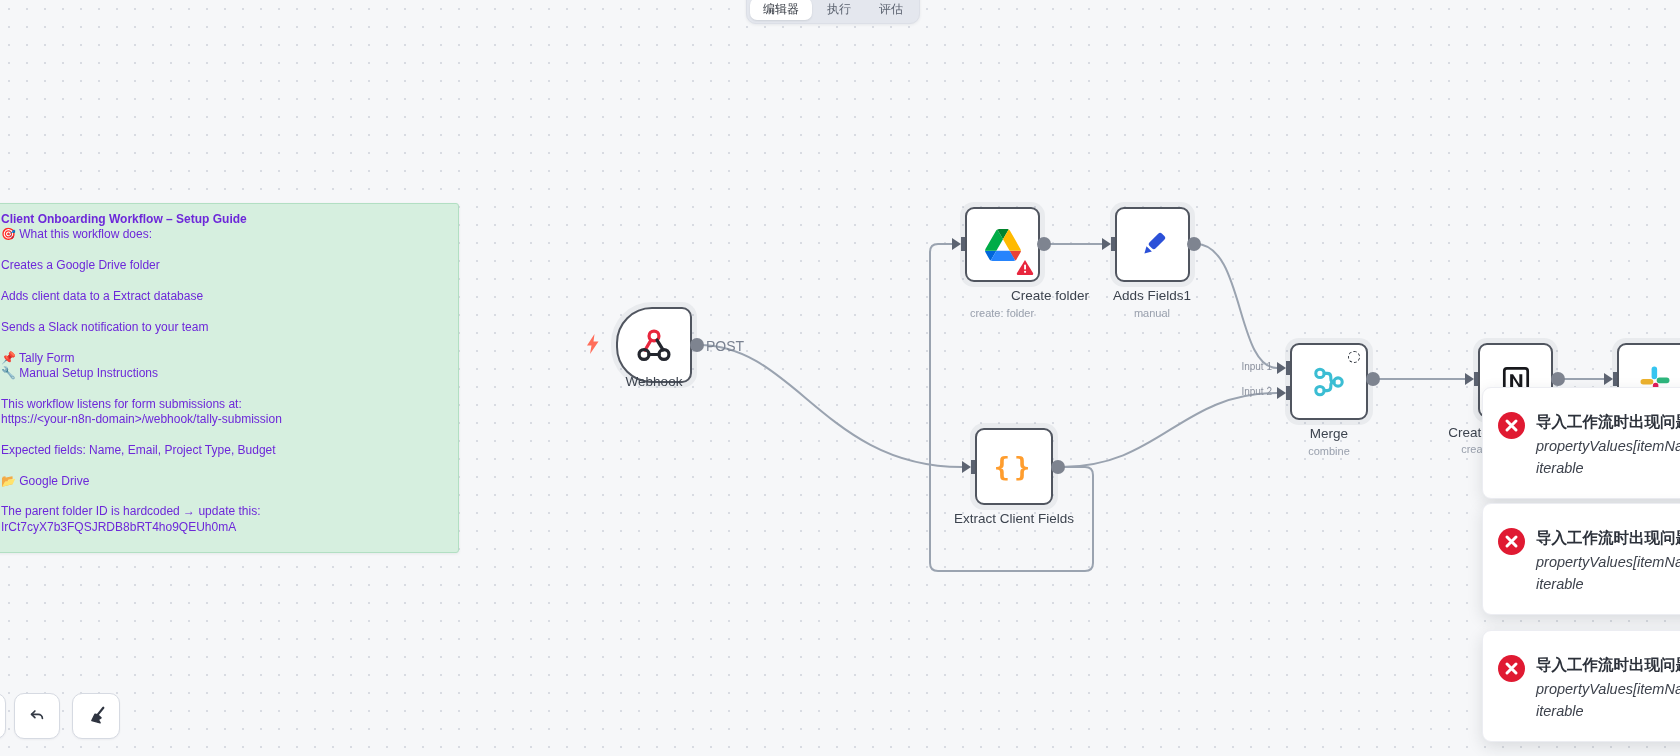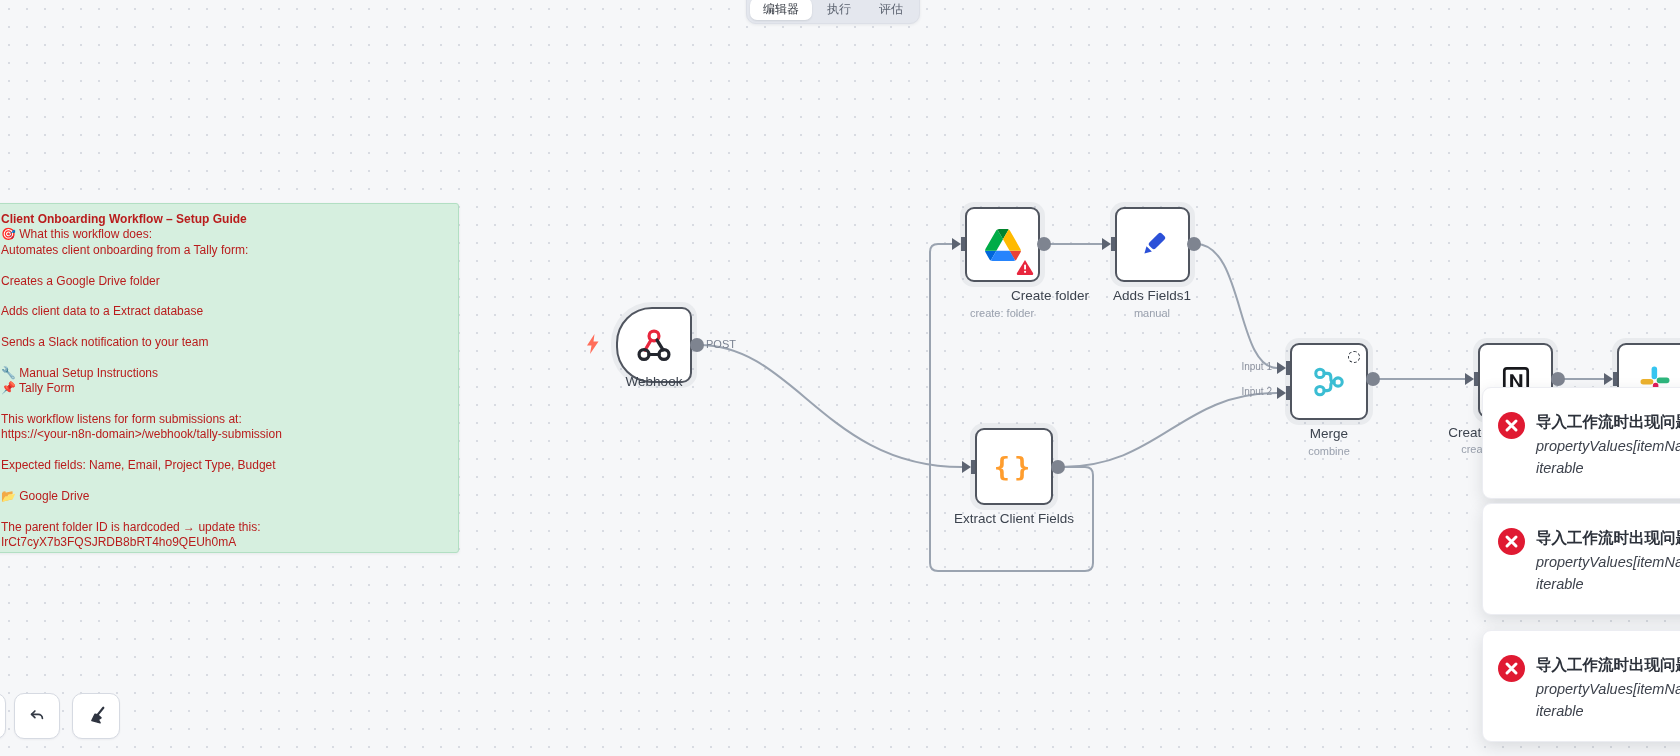--- a/index.html
+++ b/index.html
@@ -27,21 +27,21 @@
   }
   .tab.active{background:#ffffff;color:#2f343d;box-shadow:0 1px 2px rgba(40,46,60,.12);}
   
   .sticky{
     position:absolute;left:-14px;top:203px;width:473px;height:350px;
     background:#d6efdf;border:1px solid #b2dfc3;border-radius:3px;
     padding:8px 10px 0 14px;box-sizing:border-box;z-index:5;
     box-shadow:0 1px 3px rgba(40,70,50,.08);
   }
   .s-line{
-    height:15.4px;line-height:15.4px;font-size:12px;color:#b91c1c;
+    height:15.4px;line-height:15.4px;font-size:12px;color:#6d28d9;
     white-space:nowrap;overflow:visible;
   }
   .s-line.first{font-weight:700;}
   
   #wires{position:absolute;left:0;top:0;z-index:8;}
   #wires path.wire{stroke:#9aa3b0;stroke-width:2;fill:none;}
   #wires .arrow{fill:#5d6472;}
   #wires .slot{fill:#5d6472;}
   
   .node{
@@ -49,21 +49,21 @@
     border-radius:9px;box-sizing:border-box;z-index:10;
     box-shadow:0 0 0 5px rgba(74,82,100,.07);
     display:flex;align-items:center;justify-content:center;
   }
   .node.trigger{border-radius:36px 10px 10px 36px;}
   .port{
     position:absolute;width:14px;height:14px;border-radius:50%;
     background:#7e8490;z-index:11;
   }
   .port-label{
-    position:absolute;font-size:11px;color:#7a8291;z-index:11;white-space:nowrap;
+    position:absolute;font-size:14px;color:#7a8291;z-index:11;white-space:nowrap;
   }
   .input-label{
     position:absolute;font-size:10px;color:#8b919e;z-index:11;
     white-space:nowrap;text-align:left;transform:translateX(-100%);
   }
   .node-label{
     position:absolute;transform:translateX(-50%);font-size:13.5px;color:#3c434e;
     font-weight:500;white-space:nowrap;z-index:11;text-align:center;
   }
   .node-sub{
@@ -112,30 +112,29 @@
   }
 </style>
 </head>
 <body>
 
 <div id="canvas">
 
   <div class="sticky">
     <div class="s-line first">Client Onboarding Workflow – Setup Guide</div>
     <div class="s-line">🎯 What this workflow does:</div>
-    <div class="s-line">Automates client onboarding from a Tally form:</div>
     <div class="s-line"></div>
     <div class="s-line">Creates a Google Drive folder</div>
     <div class="s-line"></div>
     <div class="s-line">Adds client data to a Extract database</div>
     <div class="s-line"></div>
     <div class="s-line">Sends a Slack notification to your team</div>
     <div class="s-line"></div>
+    <div class="s-line">📌 Tally Form</div>
     <div class="s-line">🔧 Manual Setup Instructions</div>
-    <div class="s-line">📌 Tally Form</div>
     <div class="s-line"></div>
     <div class="s-line">This workflow listens for form submissions at:</div>
     <div class="s-line">https://&lt;your-n8n-domain&gt;/webhook/tally-submission</div>
     <div class="s-line"></div>
     <div class="s-line">Expected fields: Name, Email, Project Type, Budget</div>
     <div class="s-line"></div>
     <div class="s-line">📂 Google Drive</div>
     <div class="s-line"></div>
     <div class="s-line">The parent folder ID is hardcoded → update this:</div>
     <div class="s-line">IrCt7cyX7b3FQSJRDB8bRT4ho9QEUh0mA</div>

